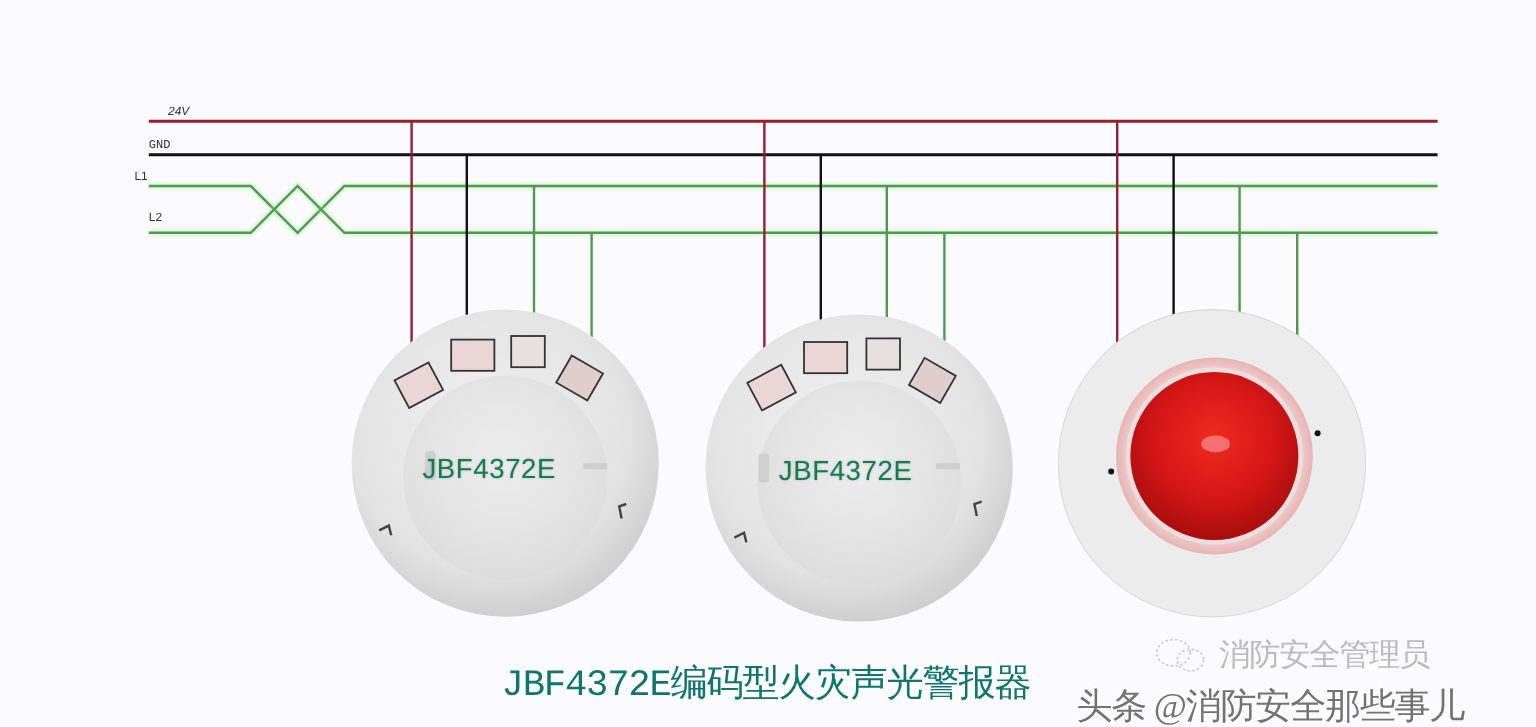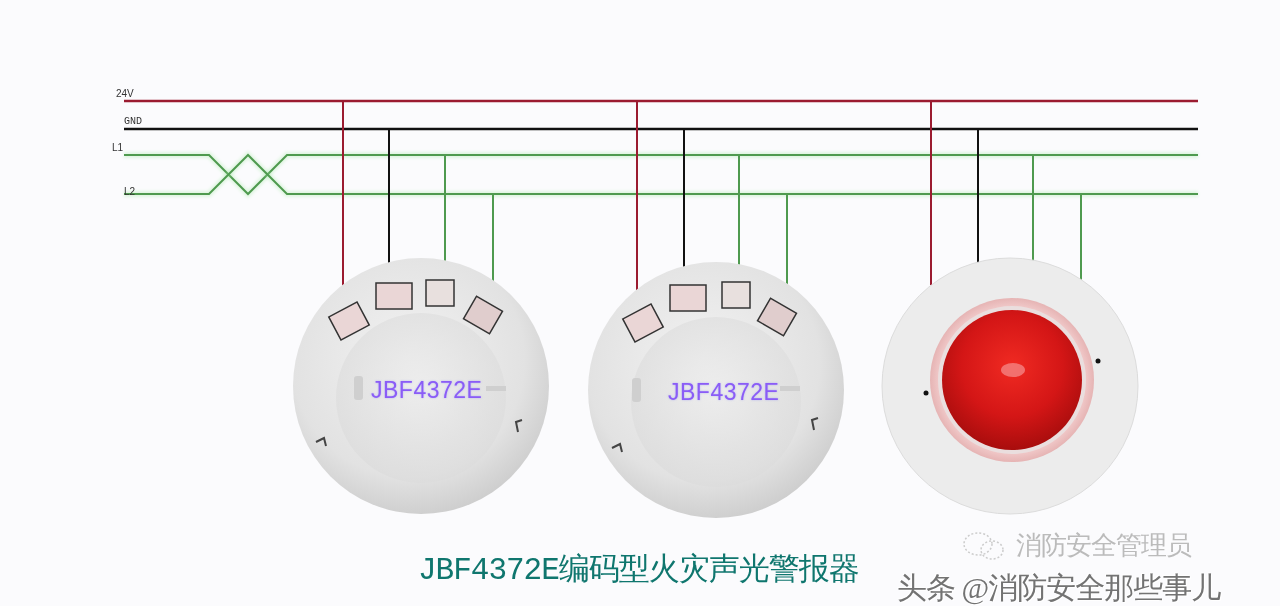--- a/index.html
+++ b/index.html
@@ -8,24 +8,23 @@
       background: #fbfbfd;
       font-family: "Liberation Sans", sans-serif;
       position: relative;
     }
     #diagram { position: absolute; left: 0; top: 0; width: 1280px; height: 606px; }
     .bus-label {
       position: absolute; font-size: 10px; color: #333; letter-spacing: 0;
       font-family: "Liberation Sans", sans-serif;
     }
     .model-label {
-      position: absolute; font-size: 23px; color: #8b5cf6; font-weight: normal;
+      position: absolute; font-size: 23px; color: #15803d; font-weight: normal;
       font-family: "Liberation Sans", sans-serif; letter-spacing: 0.5px;
       text-shadow: 0 0 2px rgba(120,120,255,0.5);
-      margin-left: 19px;
     }
     .caption {
       position: absolute; left: 418px; top: 548px;
       font-size: 31px; color: #0f766e;
       font-family: Liberation Mono, monospace;
       white-space: nowrap; letter-spacing: -1px;
     }
     .watermark-bottom {
       position: absolute; left: 897px; top: 550px;
       font-size: 30px; color: #737373;
@@ -133,24 +132,24 @@
     <circle cx="1010" cy="386" r="128" fill="#ececec" stroke="#dcdcdc" stroke-width="1"></circle>
     <circle cx="1012" cy="380" r="82" fill="url(#ringGrad)"></circle>
     <circle cx="1012" cy="380" r="74" fill="#eadede"></circle>
     <circle cx="1012" cy="380" r="70" fill="url(#lampGrad)"></circle>
     <ellipse cx="1013" cy="370" rx="12" ry="7" fill="#f59090" opacity="0.7"></ellipse>
     <circle cx="926" cy="393" r="2.5" fill="#111"></circle>
     <circle cx="1098" cy="361" r="2.5" fill="#111"></circle>
   </g>
 </svg>
 
-<span class="bus-label" style="left:116px; top:88px;">24V</span>
+<span class="bus-label" style="left:140px; top:88px;font-style:italic;">24V</span>
 <span class="bus-label" style="left:124px; top:116px;font-family:Liberation Mono, monospace;">GND</span>
 <span class="bus-label" style="left:112px; top:142px;">L1</span>
-<span class="bus-label" style="left:124px; top:186px;">L2</span>
+<span class="bus-label" style="left:124px; top:176px;">L2</span>
 
 <span class="model-label" style="left:352px; top:377px;">JBF4372E</span>
 <span class="model-label" style="left:649px; top:379px;">JBF4372E</span>
 
 <svg class="wechat-icon" viewBox="0 0 48 34">
   <ellipse cx="18" cy="14" rx="14" ry="11" fill="none" stroke="#ccc" stroke-width="1.5" stroke-dasharray="2 2"></ellipse>
   <ellipse cx="32" cy="20" rx="11" ry="9" fill="none" stroke="#ccc" stroke-width="1.5" stroke-dasharray="2 2"></ellipse>
 </svg>
 
 <span class="watermark-top">消防安全管理员</span>

